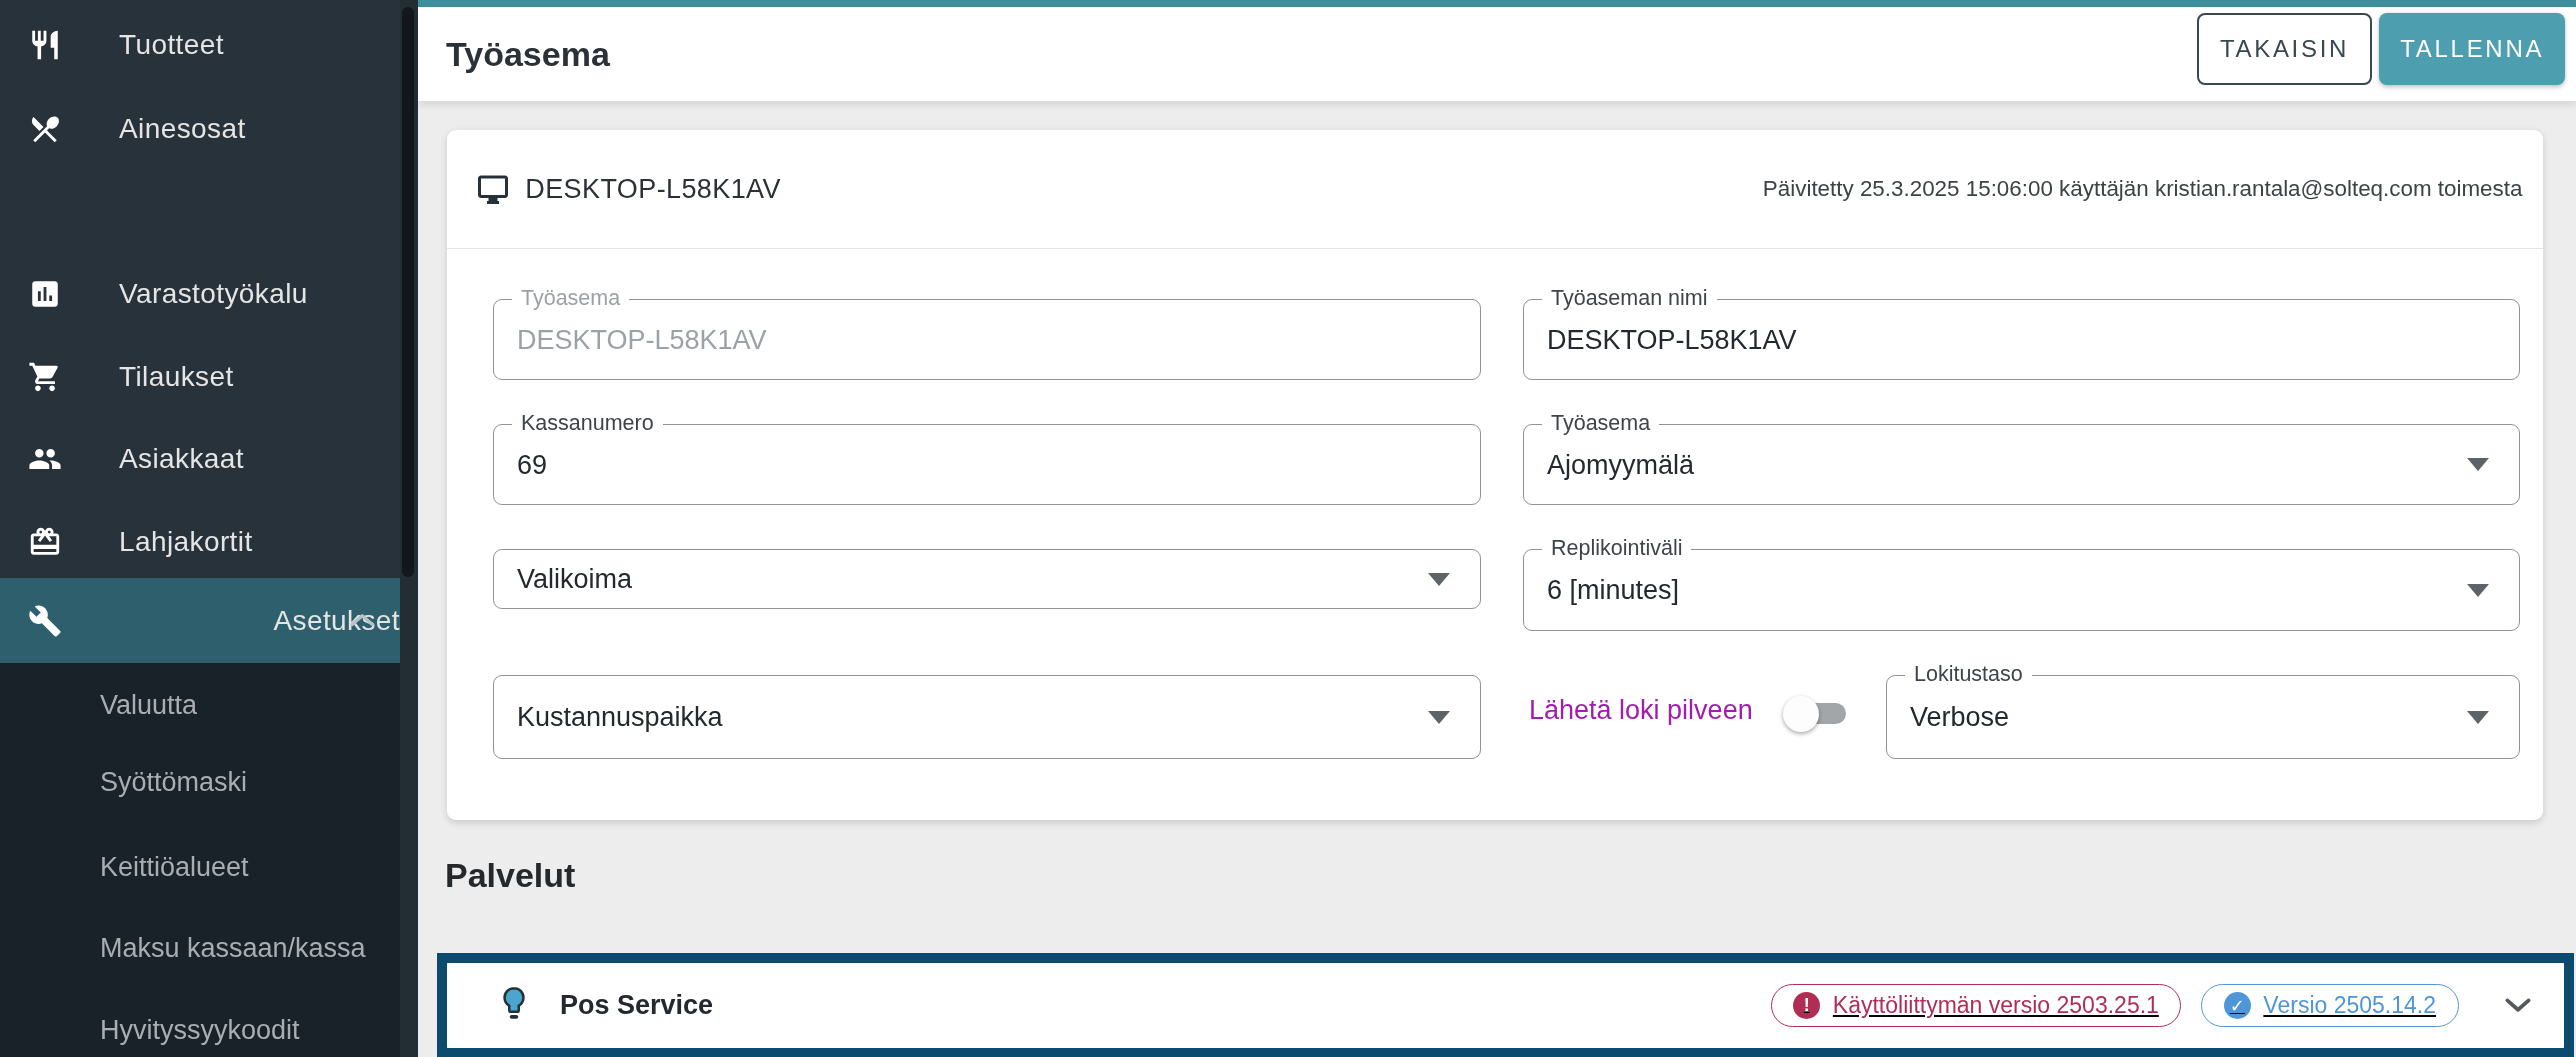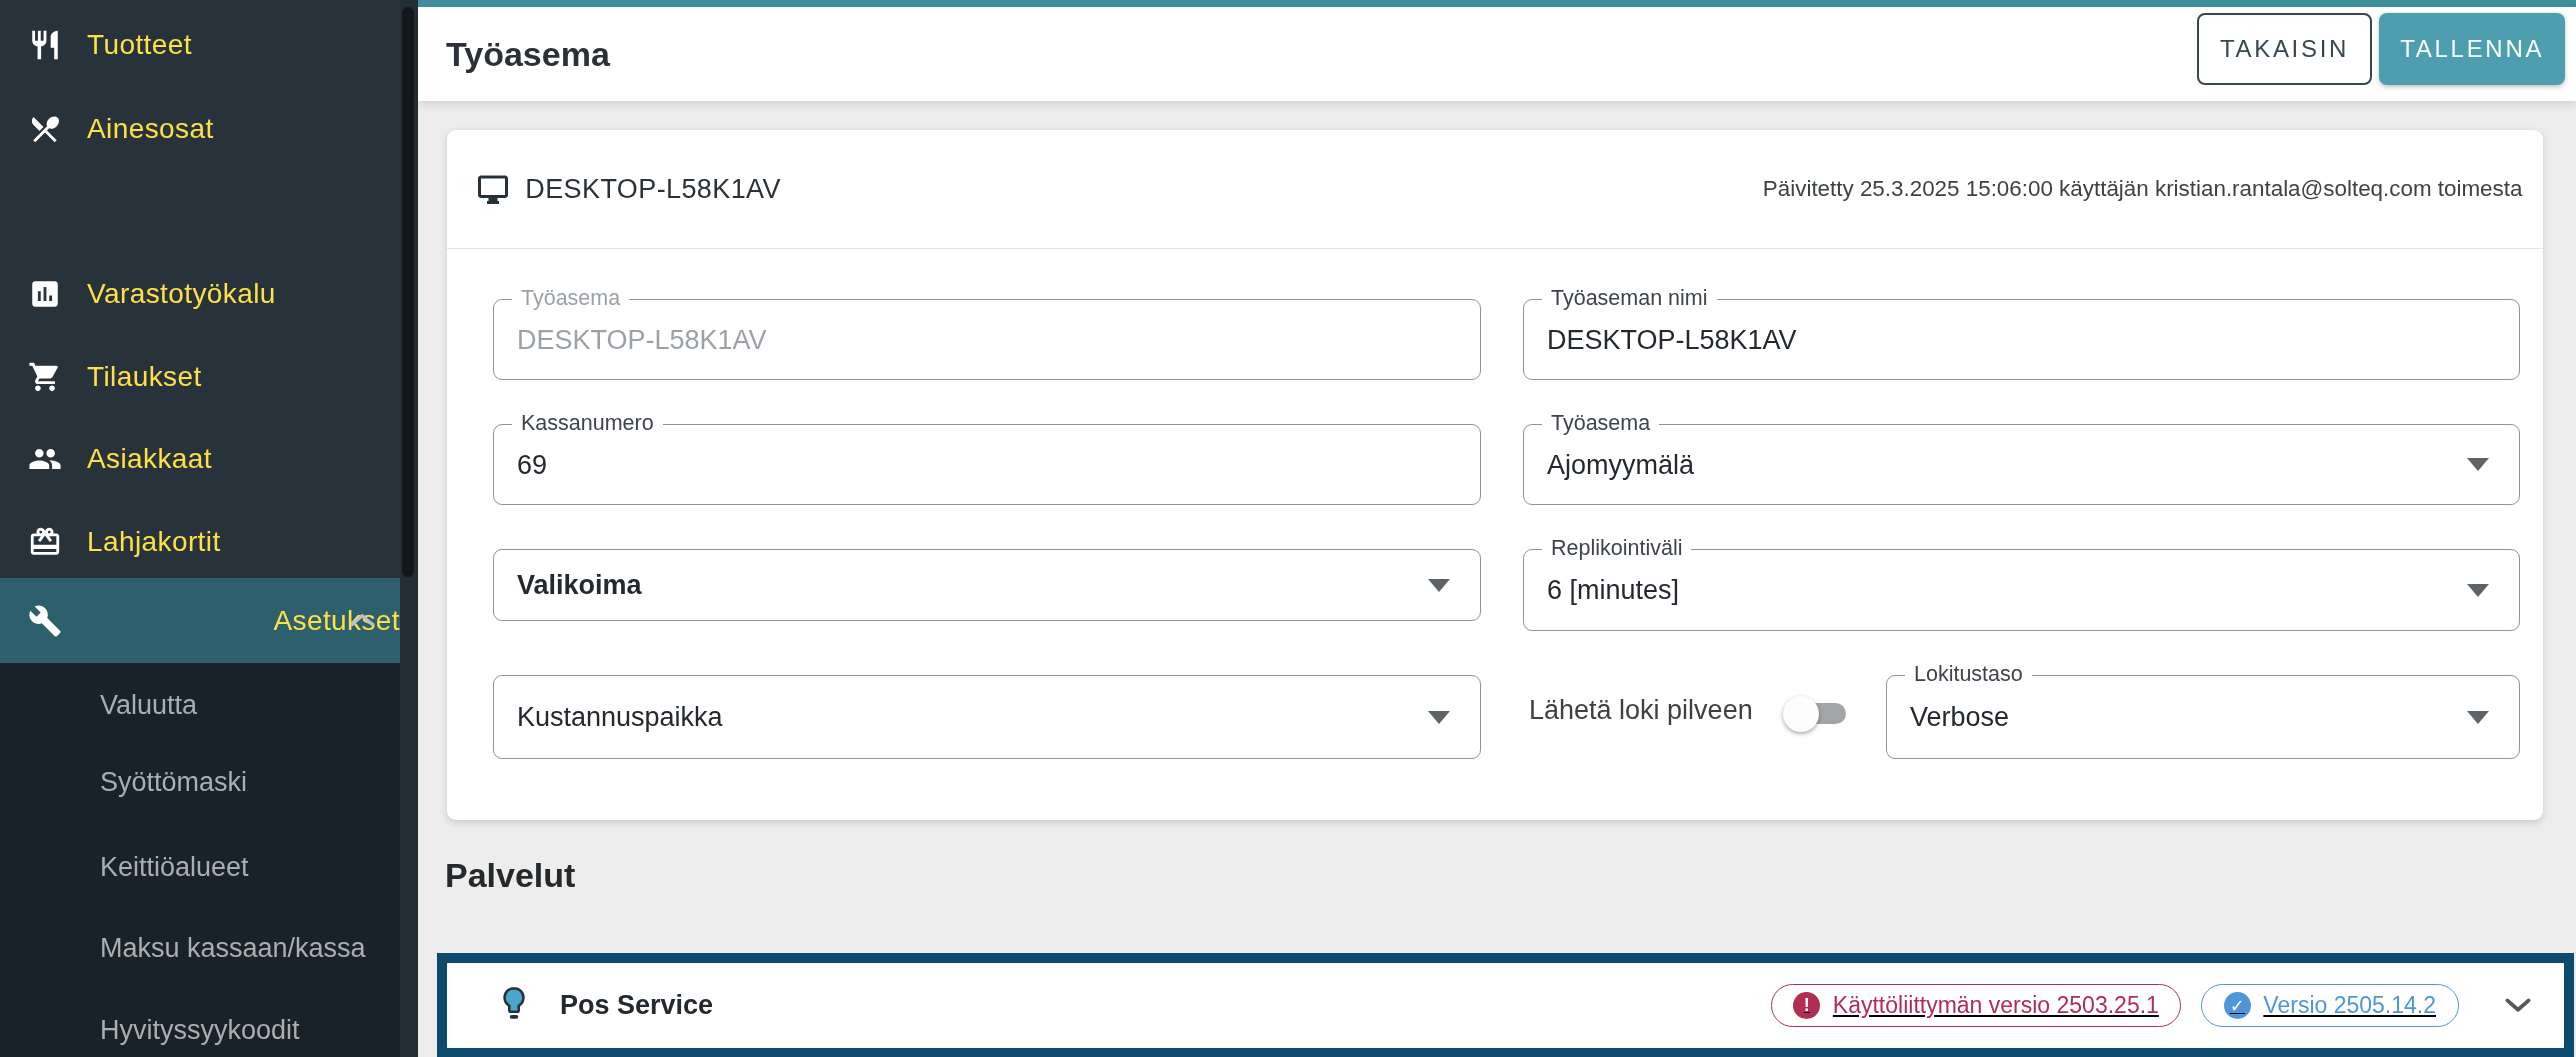--- a/index.html
+++ b/index.html
@@ -4,21 +4,21 @@
 <style>
   html,body{margin:0;padding:0;}
   body{width:2576px;height:1058px;overflow:hidden;background:#ededee;
        font-family:"Liberation Sans","DejaVu Sans",sans-serif;position:relative;}
   .abs{position:absolute;}
 
   
   #sidebar{left:0;top:0;width:400px;height:1058px;background:#28323a;overflow:hidden;z-index:5;}
   .nav-item{position:absolute;left:0;width:400px;height:79px;display:flex;align-items:center;
             padding-left:27px;box-sizing:border-box;gap:24px;cursor:pointer;}
-  .nav-item .nav-label{font-size:28px;color:#fde047;letter-spacing:0.4px;white-space:nowrap;}
+  .nav-item .nav-label{font-size:28px;color:#e5e5e5;letter-spacing:0.4px;white-space:nowrap;margin-left:32px;}
   .nav-item.selected{background:#2d5f6d;height:85px;justify-content:space-between;}
   .nav-icon{width:36px;height:36px;display:flex;align-items:center;justify-content:center;flex:0 0 36px;}
   .nav-icon svg{width:34px;height:34px;}
   .chev-up{position:absolute;right:23px;top:50%;transform:translateY(-50%);}
   #submenu-bg{left:0;top:663px;width:400px;height:394px;background:#1a2229;}
   .sub-item{position:absolute;left:0;width:400px;height:45px;line-height:45px;padding-left:100px;
             box-sizing:border-box;font-size:27px;color:#a9aeb3;white-space:nowrap;overflow:hidden;cursor:pointer;}
   #side-scroll-track{left:400px;top:0;width:18px;height:1058px;background:#232d34;}
   #side-scroll-thumb{left:402px;top:7.2px;width:11.7px;height:570px;background:#11171b;border-radius:6.3px;}
 
@@ -42,21 +42,21 @@
   #updated-text{margin-left:auto;font-size:22.4px;color:#3c4246;}
 
   .field{position:absolute;border:1.8px solid #8f9397;border-radius:9px;background:#fff;box-sizing:border-box;cursor:text;}
   .field .flabel{position:absolute;top:-14.3px;left:18px;background:#fff;padding:0 9px;font-size:21.5px;
                  color:#3e444a;white-space:nowrap;}
   .field .fvalue{position:absolute;left:23px;top:50%;transform:translateY(-50%);font-size:27px;color:#23292e;white-space:nowrap;}
   .field.disabled .flabel,.field.disabled .fvalue{color:#9ba1a6;}
   .field .arrow{position:absolute;right:30.5px;top:50%;margin-top:-6.3px;width:0;height:0;
                 border-left:11.7px solid transparent;border-right:11.7px solid transparent;border-top:13.4px solid #5d6367;}
 
-  #toggle-label{position:absolute;left:1082px;top:565px;font-size:27px;color:#404040;}
+  #toggle-label{position:absolute;left:1082px;top:565px;font-size:27px;color:#a21caf;}
   #toggle{position:absolute;left:1336px;top:562px;width:68px;height:43px;cursor:pointer;}
   #toggle .track{position:absolute;left:7.2px;top:10.8px;width:56px;height:21.5px;border-radius:10.8px;background:#a2a6a9;}
   #toggle .thumb{position:absolute;left:0;top:3.6px;width:36px;height:36px;border-radius:50%;background:#fdfdfd;
                  box-shadow:0 1.8px 4.5px rgba(0,0,0,.35);}
 
   
   #services-title{left:445px;top:856px;font-size:34px;font-weight:600;color:#26292c;}
   #annotation-box{left:437px;top:953px;width:2137px;height:105px;border:10px solid #0c4a6e;box-sizing:border-box;z-index:6;}
   #service-row{position:absolute;left:0;top:0;width:2117px;height:85px;background:#fff;display:flex;
                align-items:center;padding:0 30.5px 0 48px;box-sizing:border-box;border-radius:3.6px;cursor:pointer;}
@@ -191,21 +191,21 @@
   <div class="field" style="left:46px;top:294px;width:988px;height:81px;">
     <span class="flabel">Kassanumero</span>
     <span class="fvalue">69</span>
   </div>
   <div class="field" style="left:1076px;top:294px;width:997px;height:81px;">
     <span class="flabel">Työasema</span>
     <span class="fvalue">Ajomyymälä</span>
     <span class="arrow"></span>
   </div>
 
-  <div class="field" style="left:46px;top:419px;width:988px;height:72px;font-weight:bold;">
+  <div class="field" style="left:46px;top:419px;width:988px;height:60px;">
     <span class="fvalue">Valikoima</span>
     <span class="arrow"></span>
   </div>
   <div class="field" style="left:1076px;top:419px;width:997px;height:82px;">
     <span class="flabel">Replikointiväli</span>
     <span class="fvalue">6 [minutes]</span>
     <span class="arrow"></span>
   </div>
 
   <div class="field" style="left:46px;top:545px;width:988px;height:84px;">

